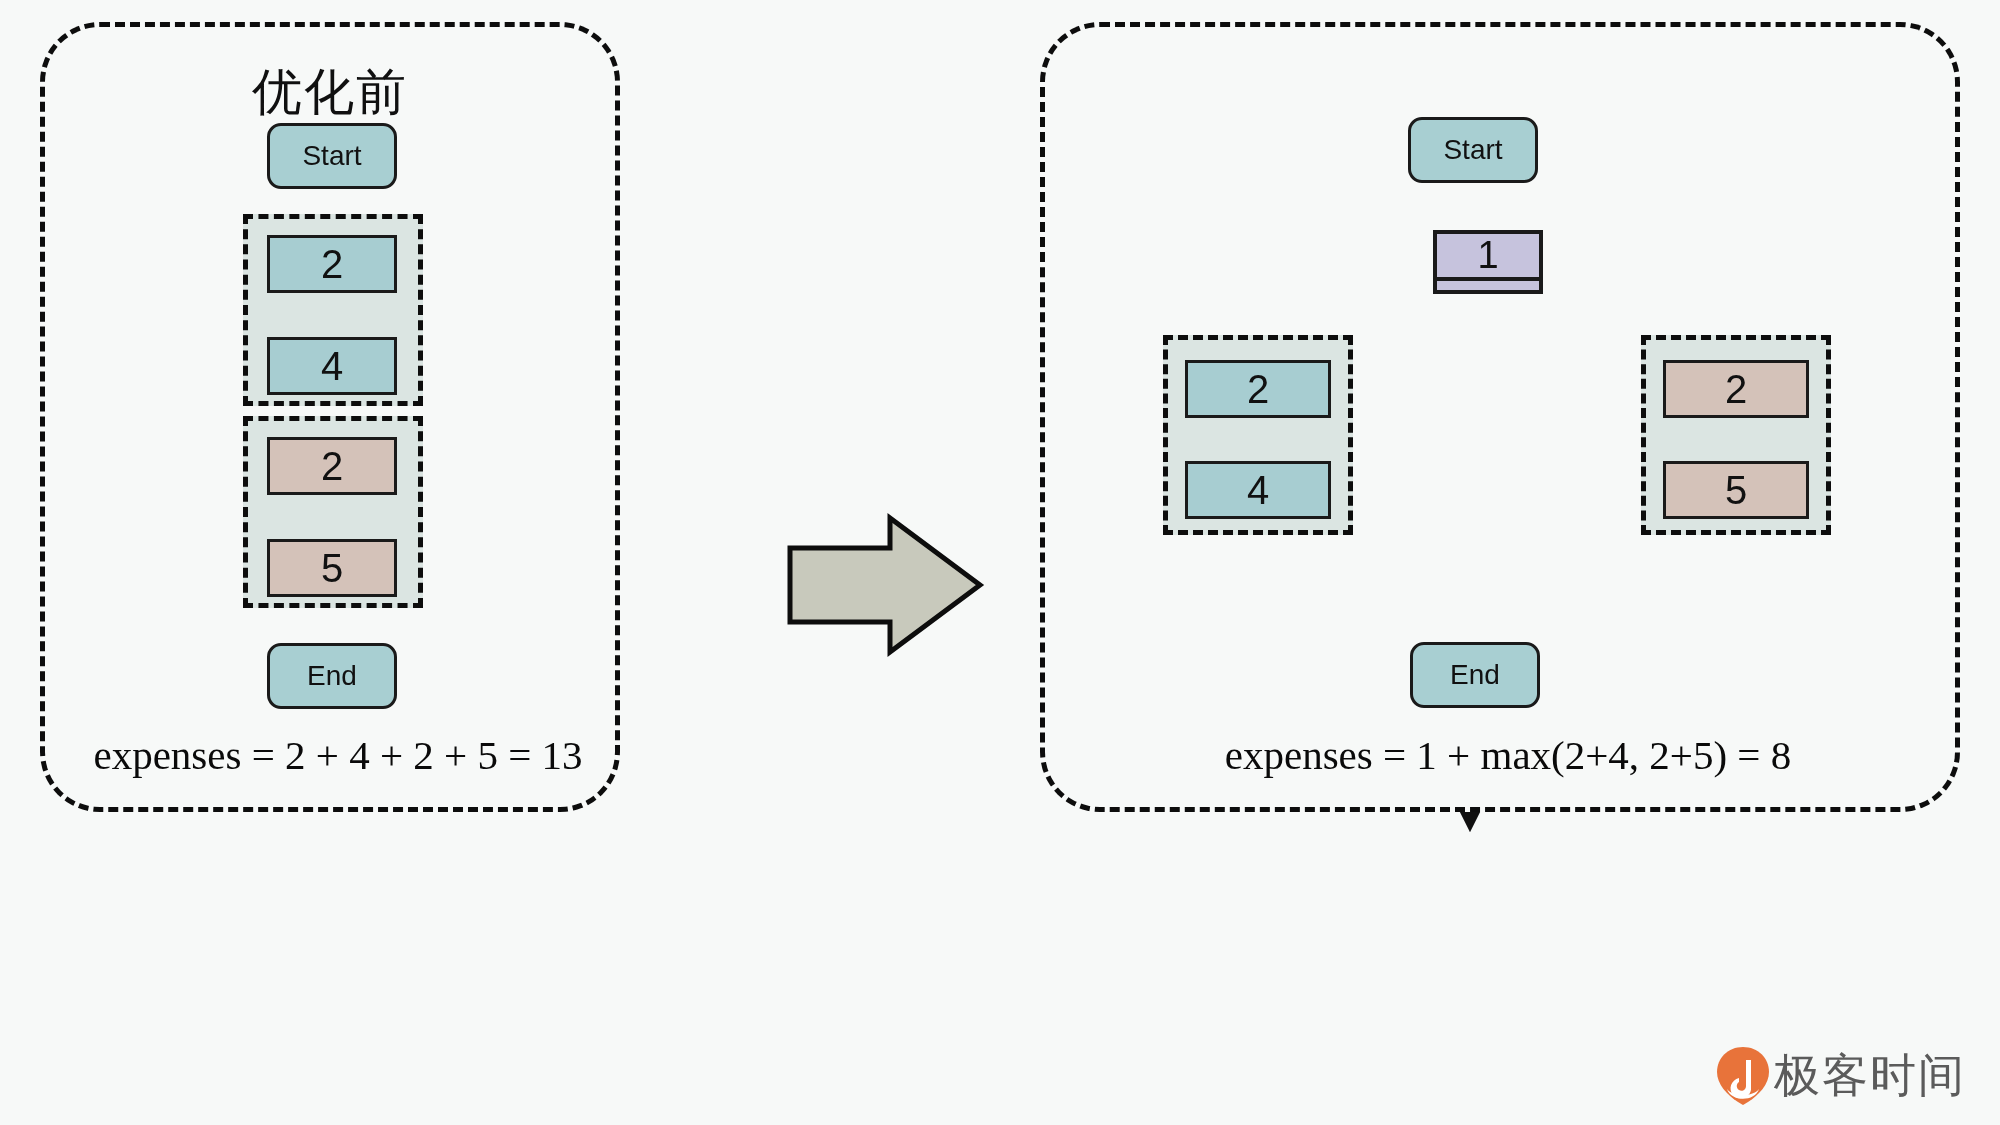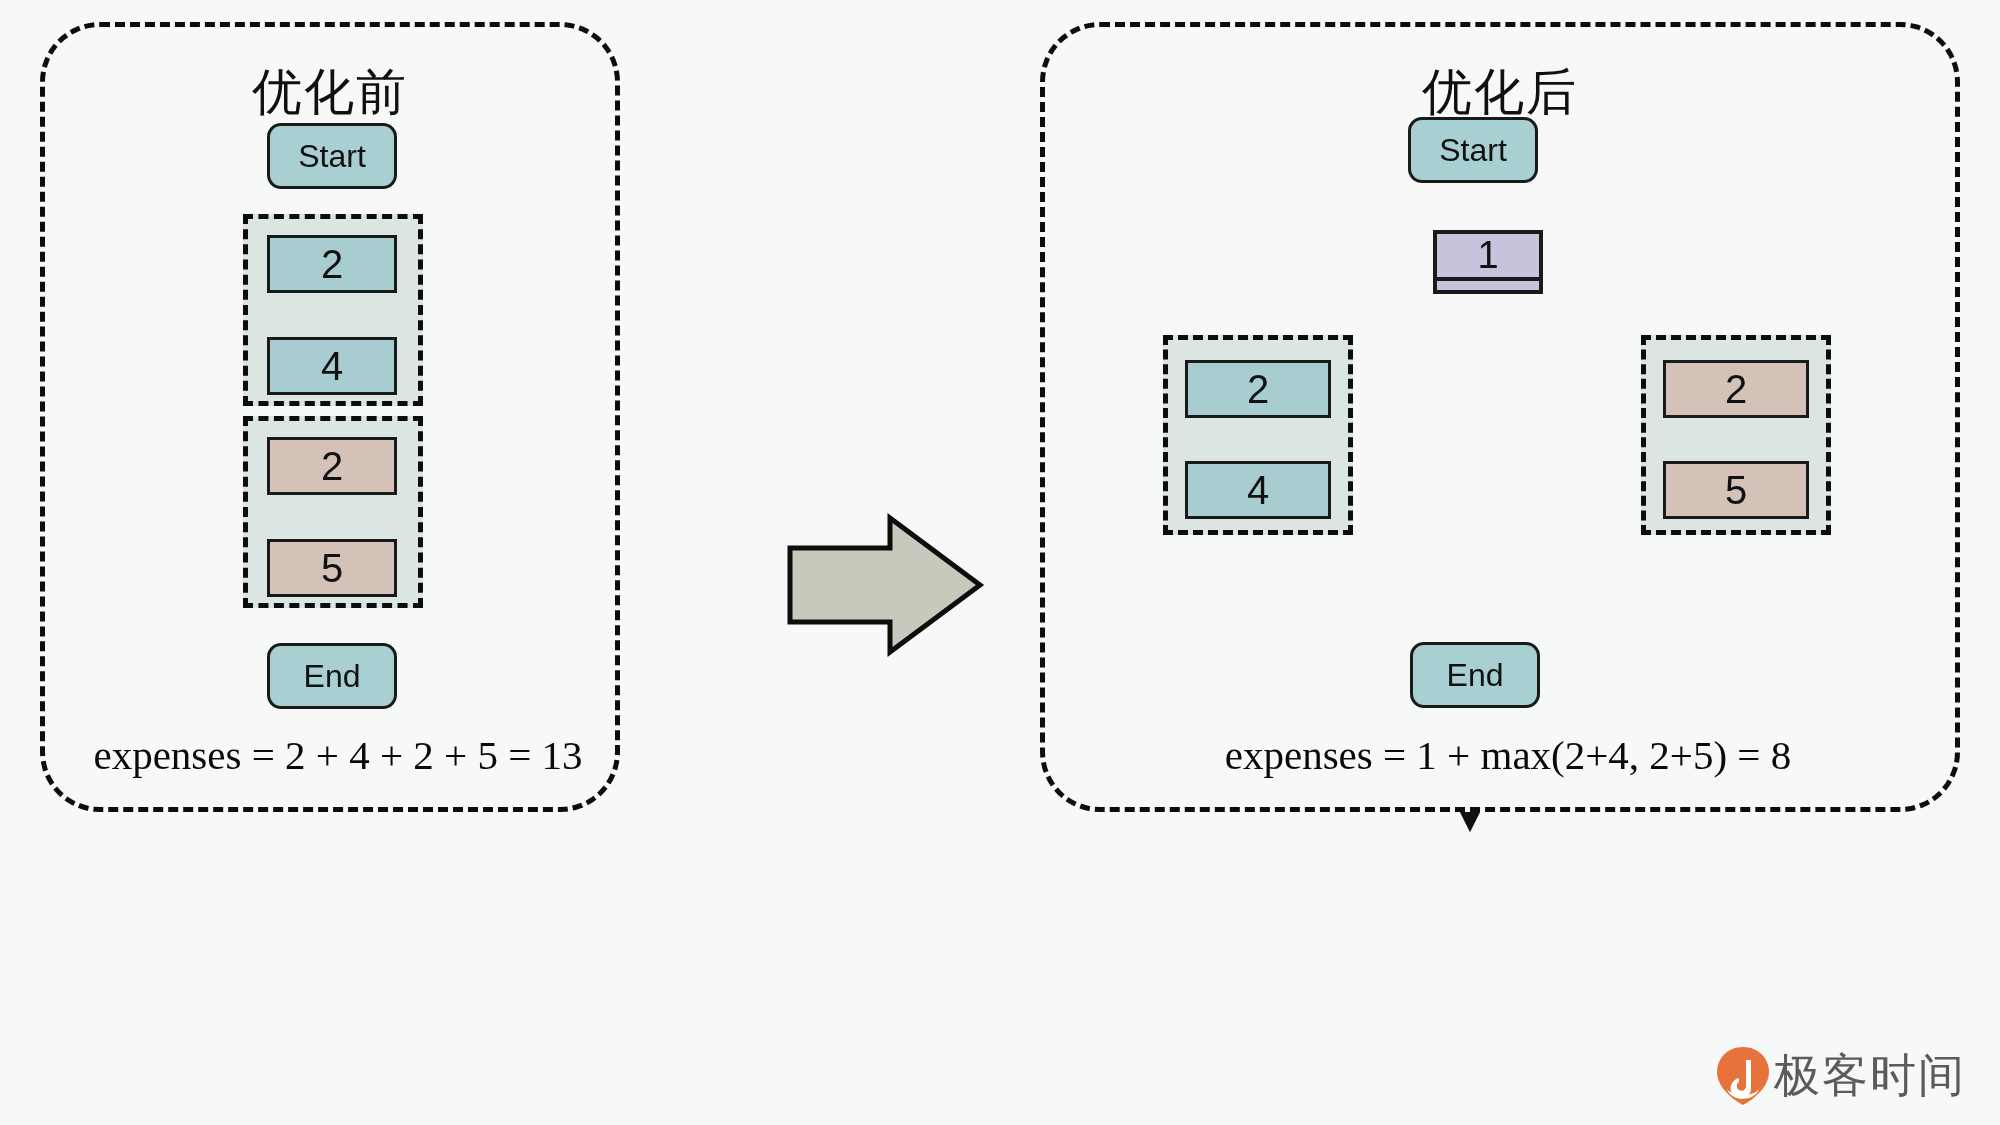--- a/index.html
+++ b/index.html
@@ -57,21 +57,21 @@
     display:flex;align-items:center;justify-content:center;
     border:3px solid #1a1a1a;
     color:#111;
     font-size:40px;
     line-height:1;
     font-family:"Liberation Sans","DejaVu Sans",sans-serif;
   }
   .node.terminal{
     border-radius:14px;
     background:#a8cfd2;
-    font-size:32px;
+    font-size:28px;
   }
   .node.teal{ background:#a7cdd1; }
   .node.tan { background:#d4c2b9; }
 
   
   .fork{
     position:absolute;
     box-sizing:border-box;
     border:4px solid #1a1a1a;
     background:#c6c3dd;
@@ -156,21 +156,20 @@
     <div class="node tan" style="left:222px;top:410px;width:130px;height:58px;">2</div>
 
     <div class="node tan" style="left:222px;top:512px;width:130px;height:58px;">5</div>
 
     <div class="node terminal" style="left:222px;top:616px;width:130px;height:66px;">End</div>
 
     <div class="formula">expenses = 2 + 4 + 2 + 5 = 13</div>
   </div>
 
   <div class="panel" id="panel-after">
-    <div class="panel-title">优化后</div>
 
     <div class="group" style="left:118px;top:308px;width:190px;height:200px;"></div>
     <div class="group" style="left:596px;top:308px;width:190px;height:200px;"></div>
 
     <div class="node terminal" style="left:363px;top:90px;width:130px;height:66px;">Start</div>
 
     <div class="fork" style="left:388px;top:203px;width:110px;height:64px;">
       <div class="fork-top">1</div>
       <div class="fork-bottom"></div>
     </div>

